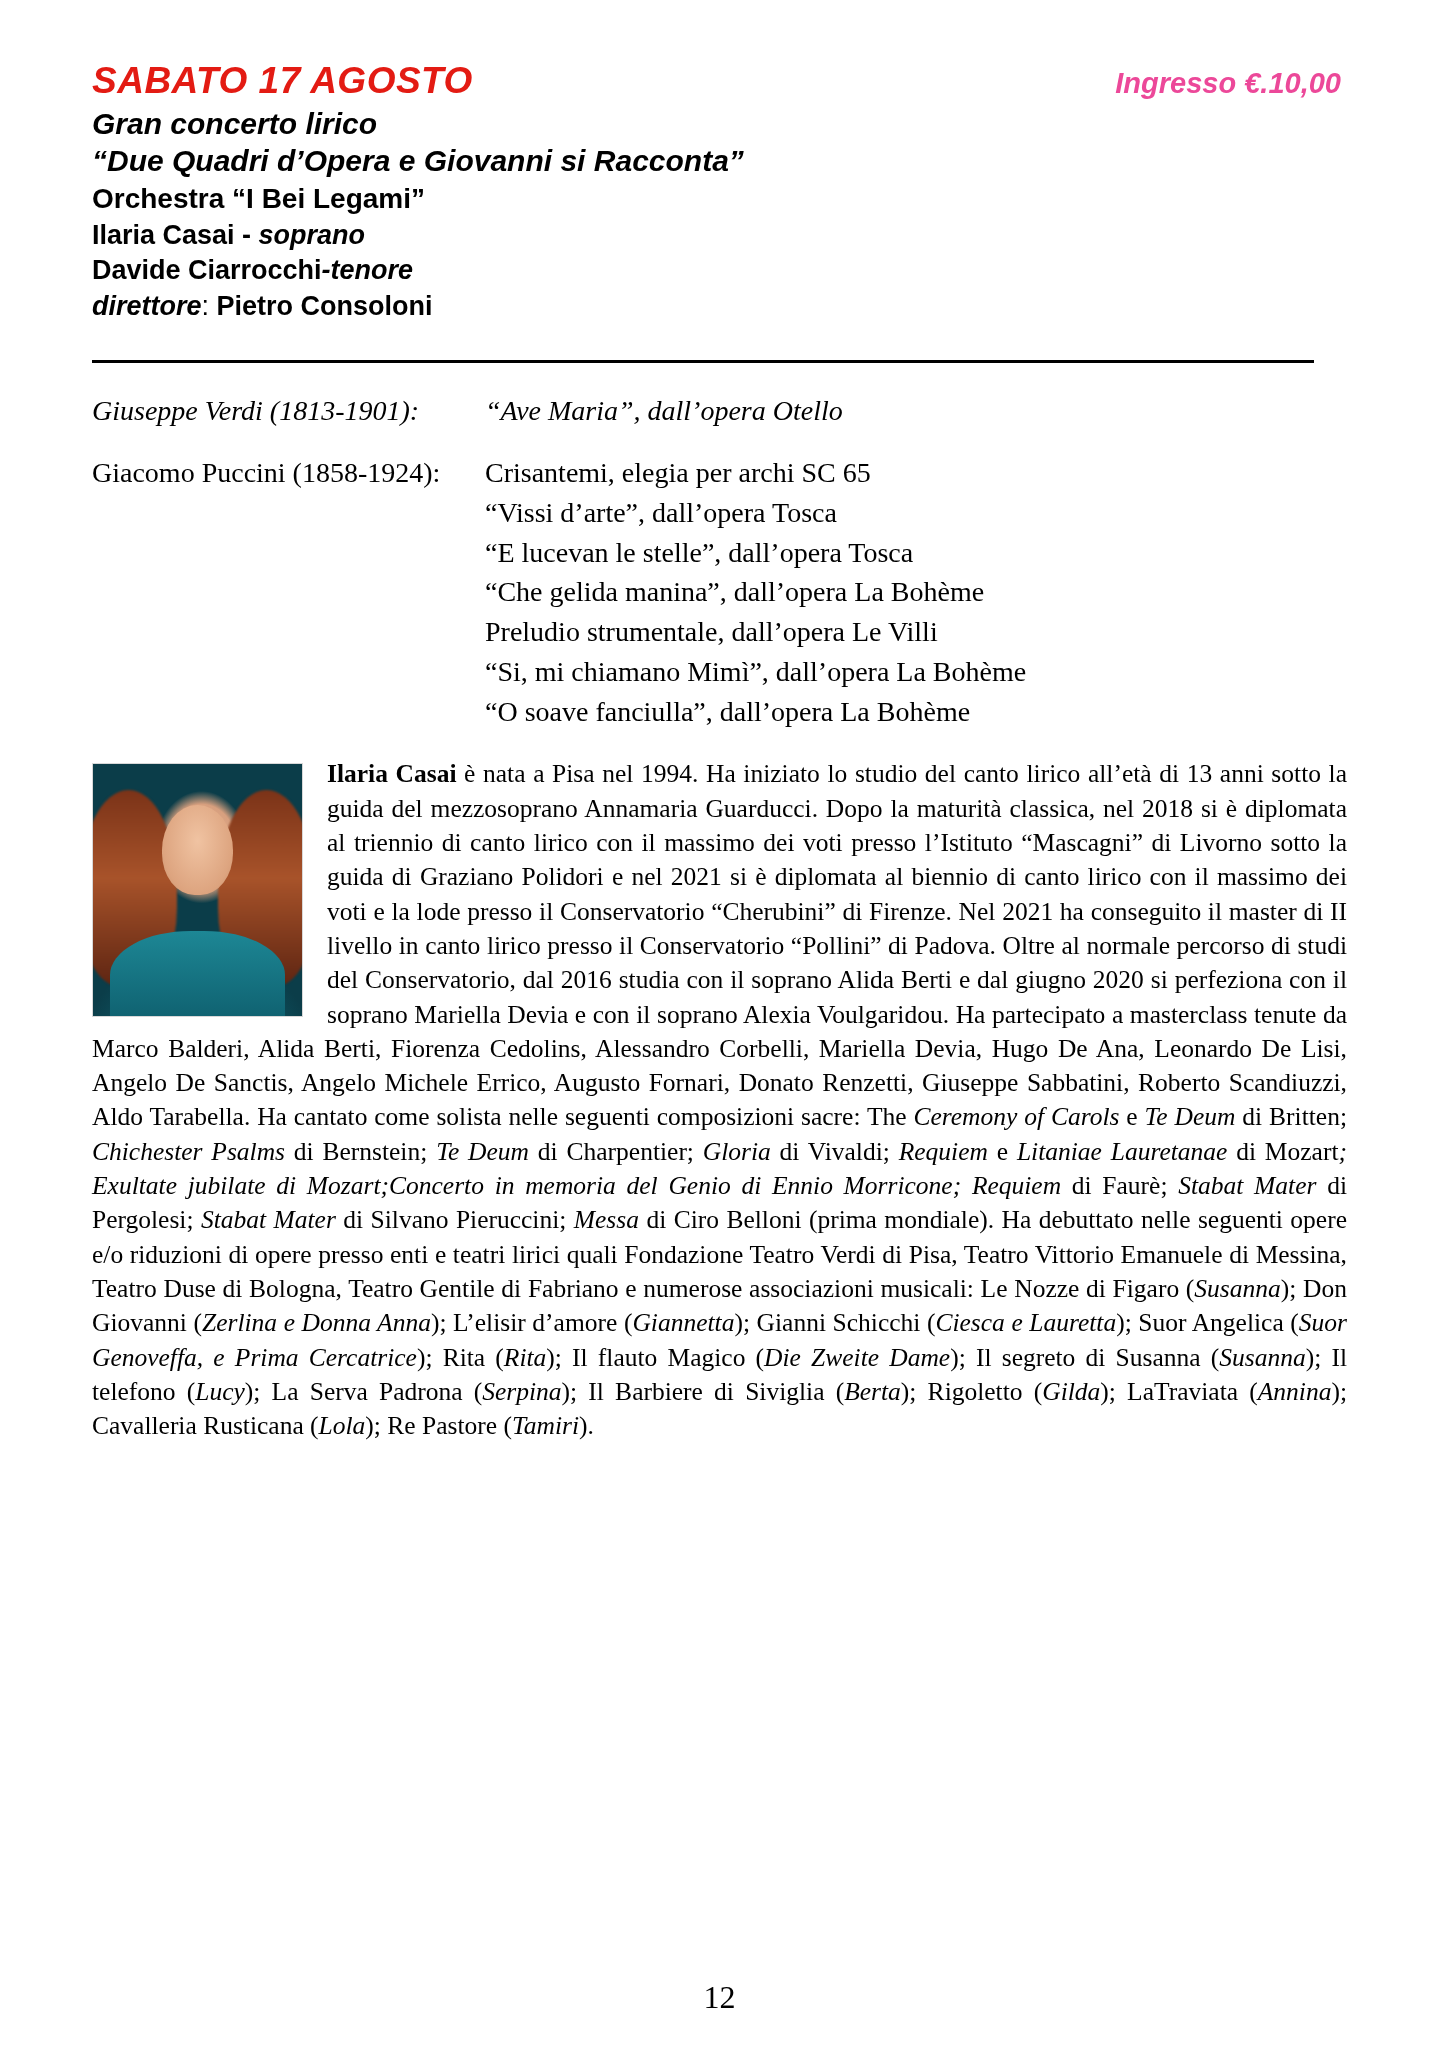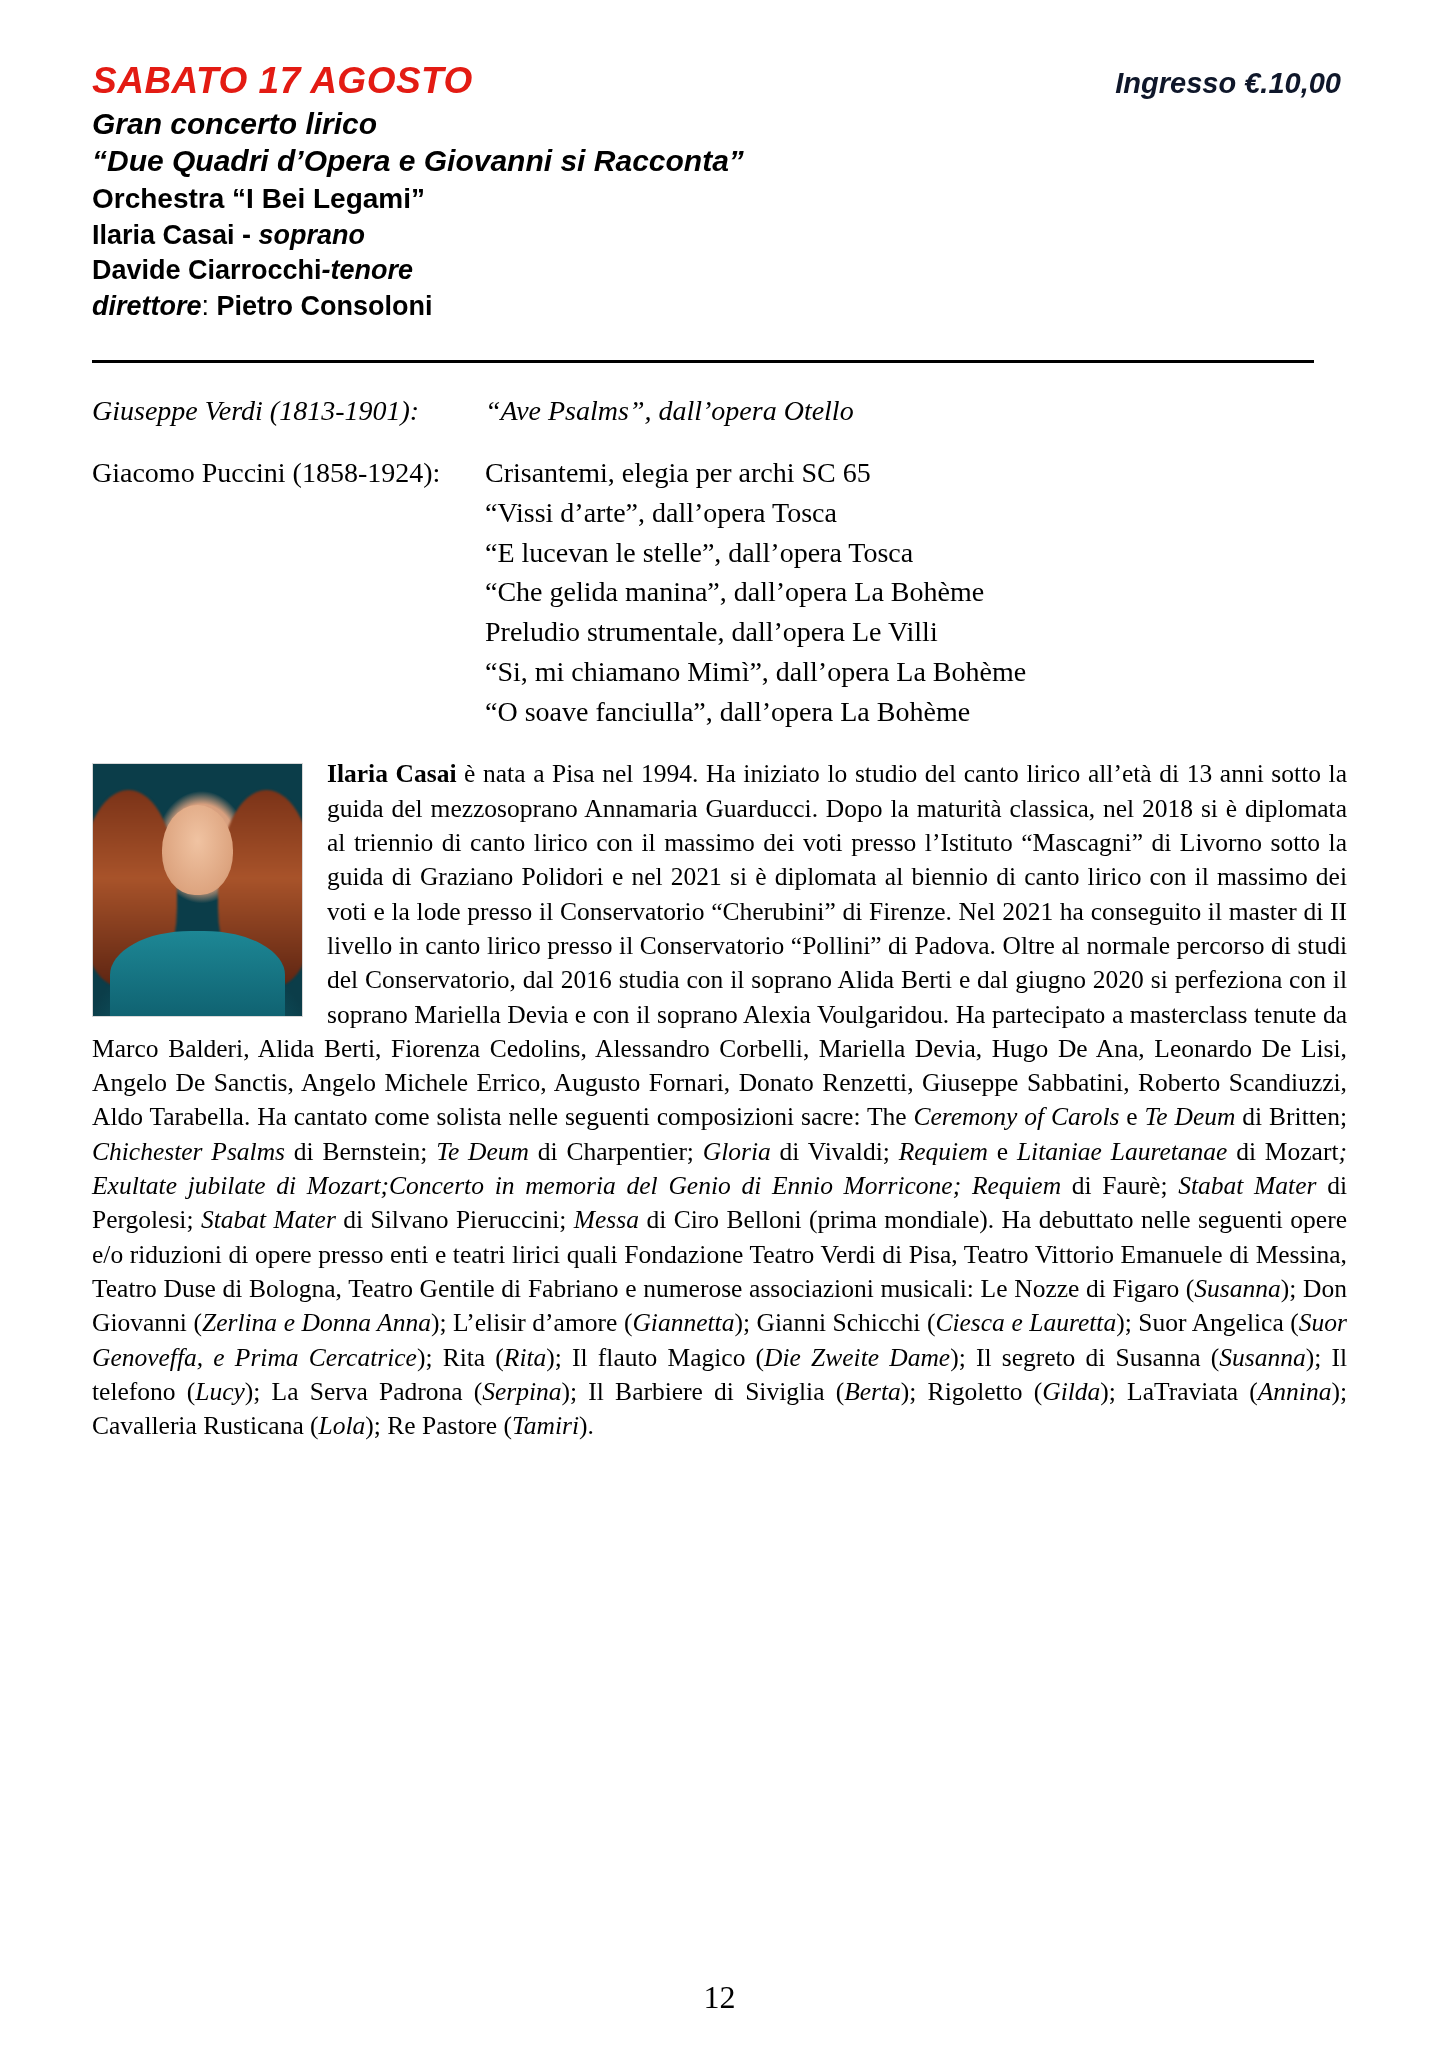--- a/index.html
+++ b/index.html
@@ -38,21 +38,21 @@
     font-size: 37px;
     letter-spacing: 0.5px;
     color: #e31b13;
     white-space: nowrap;
   }
   .ingresso {
     font-family: "Liberation Sans", sans-serif;
     font-weight: bold;
     font-style: italic;
     font-size: 29px;
-    color: #0f172a;
+    color: #ec4899;
     white-space: nowrap;
     padding-right: 6px;
   }
   .sub1 {
     font-family: "Liberation Sans", sans-serif;
     font-weight: bold;
     font-style: italic;
     font-size: 30px;
     margin-top: 4px;
     line-height: 1.22;
@@ -192,21 +192,21 @@
     <i>direttore</i><span>: </span><b>Pietro Consoloni</b>
   </div>
 
   <hr class="rule">
 
   <div class="program">
 
     <div class="prog-row first">
       <div class="prog-composer">Giuseppe Verdi (1813-1901):</div>
       <div class="prog-works">
-        <div>“Ave Psalms”, dall’opera Otello</div>
+        <div>“Ave Maria”, dall’opera Otello</div>
       </div>
     </div>
 
     <div class="spacer"></div>
 
     <div class="prog-row">
       <div class="prog-composer">Giacomo Puccini (1858-1924):</div>
       <div class="prog-works">
         <div>Crisantemi, elegia per archi SC 65</div>
         <div>“Vissi d’arte”, dall’opera Tosca</div>

